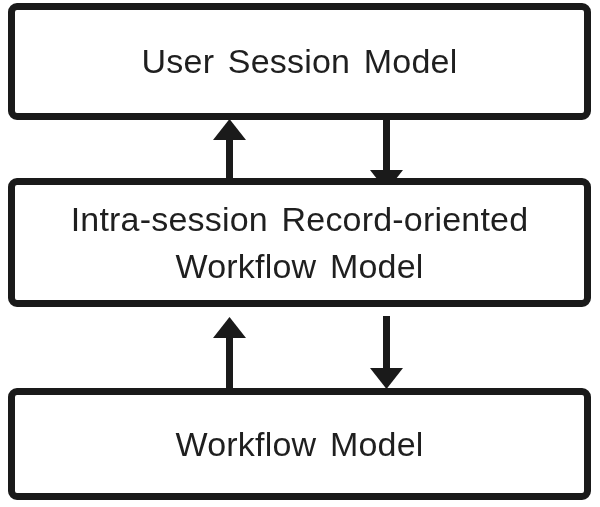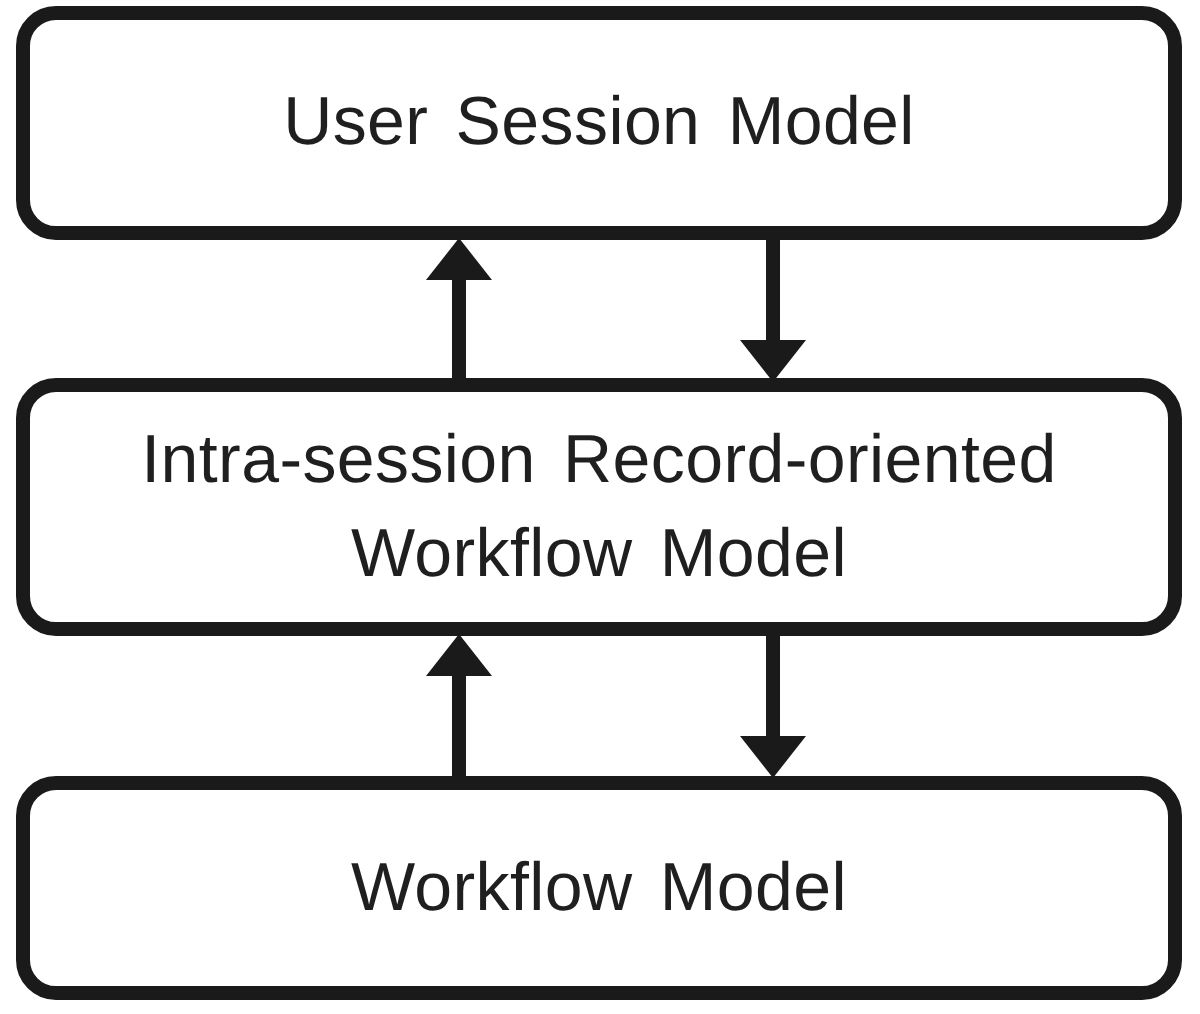--- a/index.html
+++ b/index.html
@@ -15,39 +15,39 @@
     overflow: hidden;
     font-family: "Liberation Sans", sans-serif;
   }
   .node {
     position: absolute;
     left: 8px;
     width: 583px;
     box-sizing: border-box;
     background: #ffffff;
     border: 7px solid #1a1a1a;
-    border-radius: 20px;
+    border-radius: 9px;
     display: flex;
     flex-direction: column;
     align-items: center;
     justify-content: center;
     z-index: 2;
   }
   .node .line {
     display: block;
     font-size: 34px;
     line-height: 47px;
     color: #1f1f1f;
     letter-spacing: 0.2px;
     word-spacing: 4px;
     white-space: nowrap;
     text-align: center;
   }
   .node-top    { top: 3px;   height: 117px; }
-  .node-middle { top: 189px; height: 129px; }
+  .node-middle { top: 178px; height: 129px; }
   .node-bottom { top: 388px; height: 112px; }
   .arrows-layer {
     position: absolute;
     top: 0;
     left: 0;
     z-index: 1;
     pointer-events: none;
   }
 </style>
 </head>

